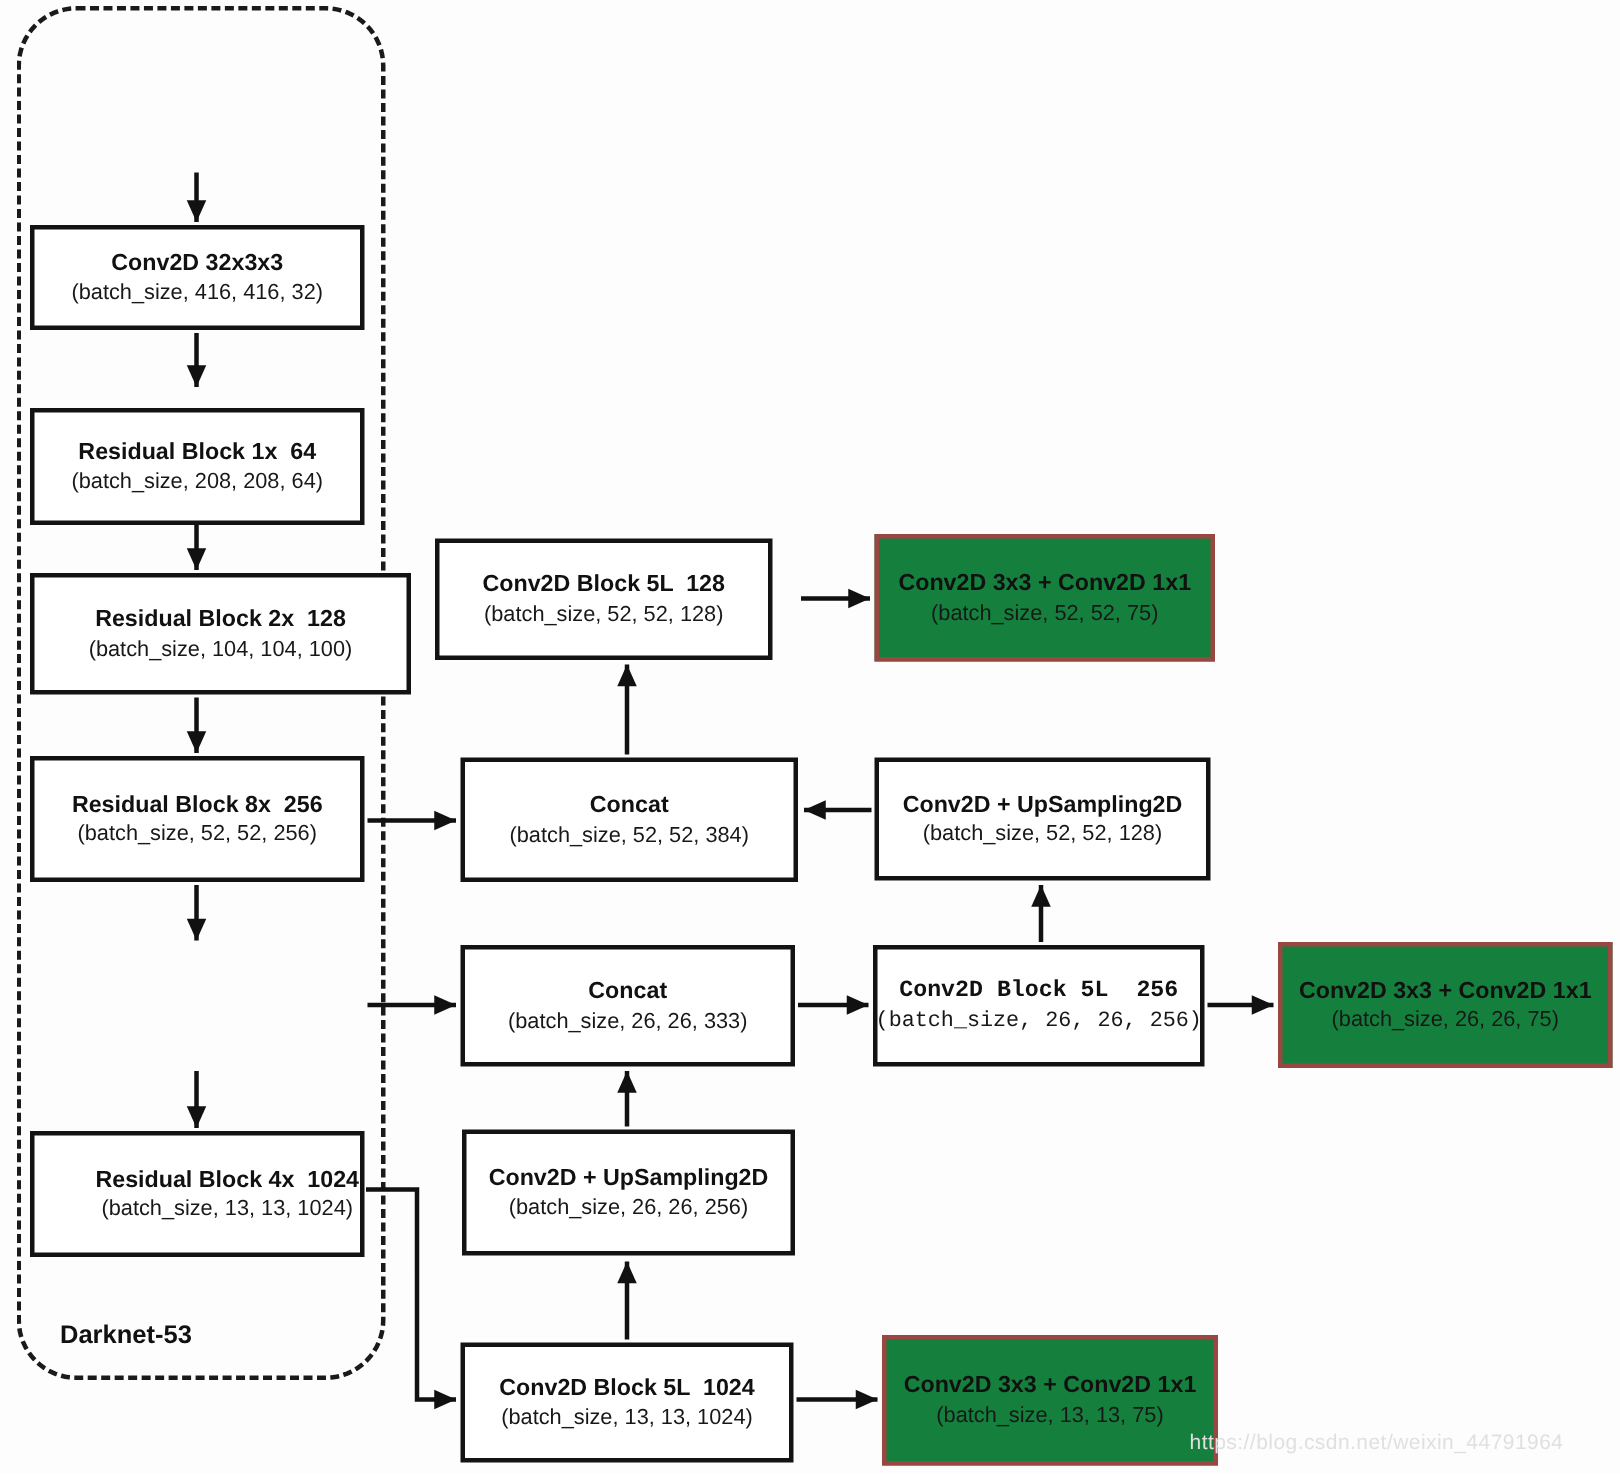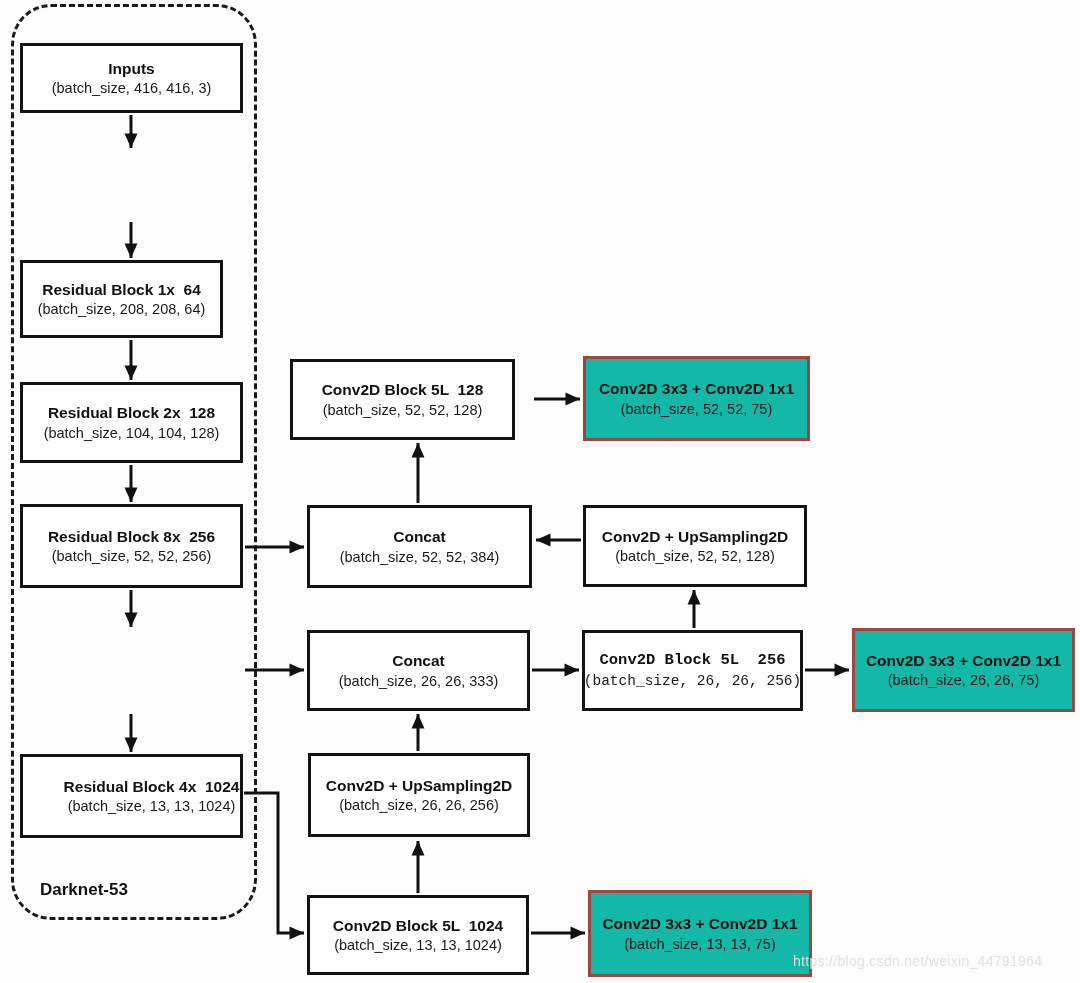--- a/index.html
+++ b/index.html
@@ -19,21 +19,21 @@
     z-index:2;
   }
   svg.wires { position:absolute; left:0; top:0; z-index:2; }
   .node {
     position:absolute; background:#ffffff; border:3px solid #131313;
     display:flex; flex-direction:column; align-items:center; justify-content:center;
     text-align:center; z-index:3; box-sizing:border-box;
   }
   .node .t { font-weight:bold; font-size:15.5px; color:#111; white-space:pre; line-height:1.25; }
   .node .s { font-size:14.5px; color:#181818; white-space:pre; line-height:1.25; margin-top:1px; }
-  .node.head { background:#14b8a6; border-color:#9a4742; }
+  .node.head { background:#15803d; border-color:#9a4742; }
   .watermark {
     position:absolute; left:793px; top:953px; z-index:5;
     color:#e0e0e0; font-size:14px; letter-spacing:0.3px; white-space:pre;
   }
 </style>
 </head>
 <body>
 
 <div class="canvas">
 
@@ -61,31 +61,31 @@
       <line x1="532" y1="670" x2="579" y2="670" marker-end="url(#ah)"></line>
       <line x1="805" y1="670" x2="849" y2="670" marker-end="url(#ah)"></line>
       <line x1="694" y1="628" x2="694" y2="590" marker-end="url(#ah)"></line>
       <line x1="581" y1="540" x2="536" y2="540" marker-end="url(#ah)"></line>
       <line x1="418" y1="503" x2="418" y2="443" marker-end="url(#ah)"></line>
       <line x1="534" y1="399" x2="580" y2="399" marker-end="url(#ah)"></line>
       <line x1="531" y1="933" x2="585" y2="933" marker-end="url(#ah)"></line>
     </g>
   </svg>
 
-  <div class="node" style="left:20px; top:43px; width:223px; height:70px;">
-    <div class="t">Inputs</div>
-    <div class="s">(batch_size, 416, 416, 3)</div>
+  <div class="node" style="left:20px; top:150px; width:223px; height:70px;">
+    <div class="t">Conv2D 32x3x3</div>
+    <div class="s">(batch_size, 416, 416, 32)</div>
   </div>
-  <div class="node" style="left:20px; top:260px; width:203px; height:78px;">
+  <div class="node" style="left:20px; top:272px; width:223px; height:78px;">
     <div class="t">Residual Block 1x  64</div>
     <div class="s">(batch_size, 208, 208, 64)</div>
   </div>
-  <div class="node" style="left:20px; top:382px; width:223px; height:81px;">
+  <div class="node" style="left:20px; top:382px; width:254px; height:81px;">
     <div class="t">Residual Block 2x  128</div>
-    <div class="s">(batch_size, 104, 104, 128)</div>
+    <div class="s">(batch_size, 104, 104, 100)</div>
   </div>
   <div class="node" style="left:20px; top:504px; width:223px; height:84px;">
     <div class="t">Residual Block 8x  256</div>
     <div class="s">(batch_size, 52, 52, 256)</div>
   </div>
   <div class="node" style="left:20px; top:754px; width:223px; height:84px;padding-left:40px;">
     <div class="t">Residual Block 4x  1024</div>
     <div class="s">(batch_size, 13, 13, 1024)</div>
   </div>
 

